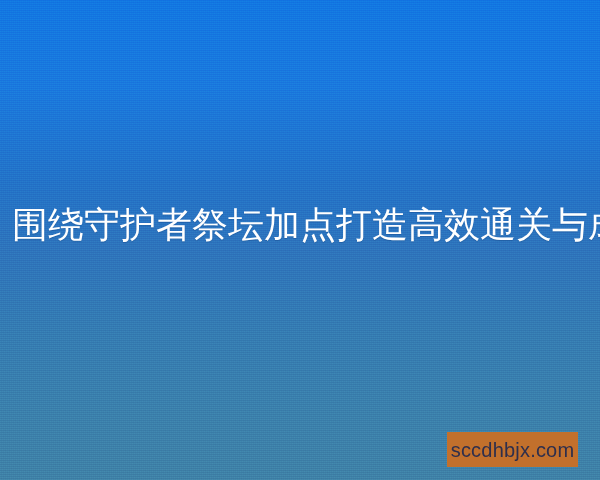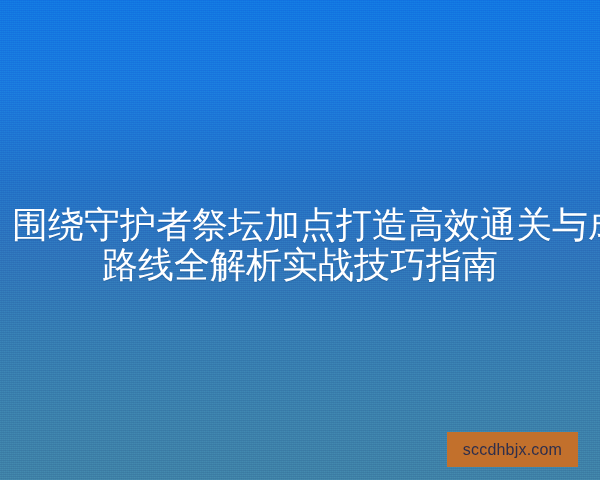--- a/index.html
+++ b/index.html
@@ -78,37 +78,36 @@
     height: 35px;
     background: #C2702C;
     display: flex;
     align-items: center;
     justify-content: center;
     box-sizing: border-box;
   }
 
   #watermark-text {
     color: #2F2F4C;
-    font-size: 16px;
+    font-size: 20px;
     line-height: 1;
     font-weight: 400;
     letter-spacing: 0.2px;
     white-space: nowrap;
   }
 </style>
 </head>
 <body>
 
 <div id="poster">
 
   <div id="bg-gradient"></div>
   <div id="bg-noise"></div>
 
   <div id="headline">
     <span class="line">围绕守护者祭坛加点打造高效通关与成长</span>
-    <span class="line">路线全解析实战技巧指南</span>
   </div>
 
   <div id="watermark-badge">
     <span id="watermark-text">sccdhbjx.com</span>
   </div>
 
 </div>
 
 </body></html>

